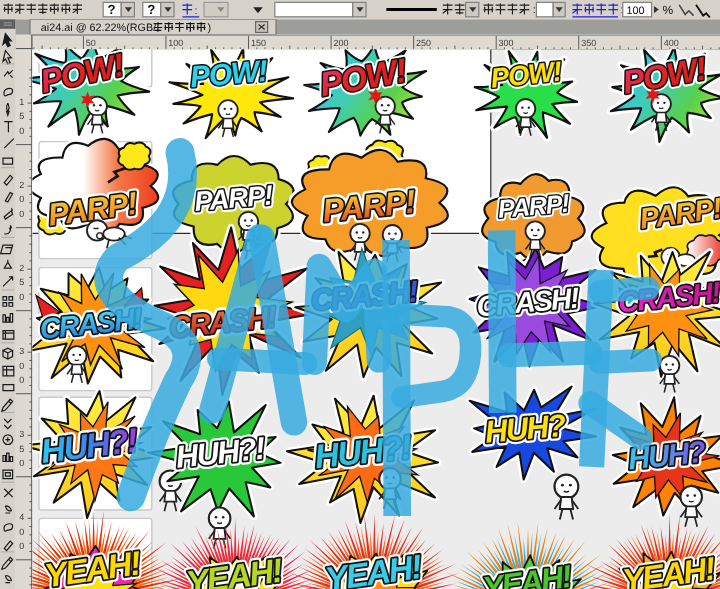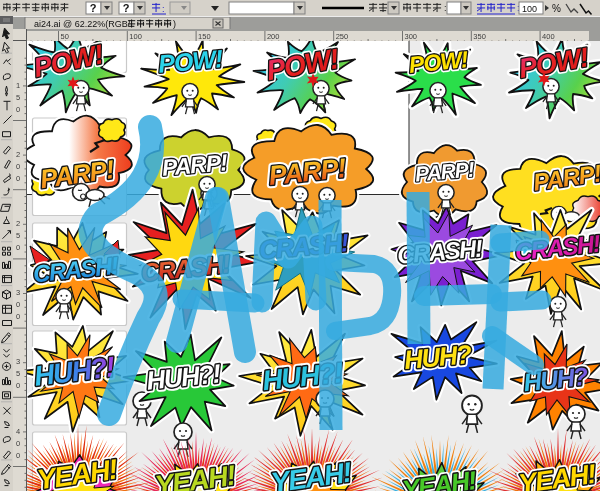--- a/index.html
+++ b/index.html
@@ -65,21 +65,21 @@
         <path d="M128,3.7h7.2M128,6.9h7.2M131.6,2.5v8M128.8,9.3h5.6" stroke="#111" stroke-width="1" fill="none"></path>
         <path d="M137,3.7h7.2M137,6.9h7.2M140.6,2.5v8M137.8,4.9v4.0M143.4,4.9v4.0" stroke="#111" stroke-width="1" fill="none"></path>
         <path d="M146,3.7h7.2M146,6.9h7.2M149.6,2.5v8" stroke="#111" stroke-width="1" fill="none"></path>
         <path d="M155,3.7h7.2M155,6.9h7.2M158.6,2.5v8M155.8,4.9v4.0M161.4,4.9v4.0" stroke="#111" stroke-width="1" fill="none"></path>
         <path d="M164,3.7h7.2M164,6.9h7.2M167.6,2.5v8M164.8,4.9v4.0M170.4,4.9v4.0" stroke="#111" stroke-width="1" fill="none"></path>
         <text x="173" y="10" font-family="Liberation Sans" font-size="9" fill="#111">)</text>
         <rect x="213" y="2" width="10" height="9" fill="#c8c4bc" stroke="#666"></rect>
         <path d="M215.5,4.5l5,4m0,-4l-5,4" stroke="#333" stroke-width="1.1"></path>
       </svg></div>
 <div class="abs" style="left:0px;top:29px;width:600px;height:12px;background:#9d9d9a"></div>
-<div class="abs" style="left:16px;top:29px"><svg width="573" height="12">
+<div class="abs" style="left:27px;top:29px"><svg width="573" height="12">
         <rect width="573" height="12" fill="#dedad2"></rect>
         <path d="M0,11.5h573" stroke="#555" stroke-width="1"></path>
         <path d="M42.5,0V12M49.4,9.5V12M56.3,9.5V12M63.1,9.5V12M70,9.5V12M76.9,8V12M83.8,9.5V12M90.7,9.5V12M97.5,9.5V12M104.4,9.5V12M111.3,0V12M118.2,9.5V12M125.1,9.5V12M131.9,9.5V12M138.8,9.5V12M145.7,8V12M152.6,9.5V12M159.5,9.5V12M166.3,9.5V12M173.2,9.5V12M180.1,0V12M187,9.5V12M193.9,9.5V12M200.7,9.5V12M207.6,9.5V12M214.5,8V12M221.4,9.5V12M228.3,9.5V12M235.1,9.5V12M242,9.5V12M248.9,0V12M255.8,9.5V12M262.7,9.5V12M269.5,9.5V12M276.4,9.5V12M283.3,8V12M290.2,9.5V12M297.1,9.5V12M303.9,9.5V12M310.8,9.5V12M317.7,0V12M324.6,9.5V12M331.5,9.5V12M338.3,9.5V12M345.2,9.5V12M352.1,8V12M359,9.5V12M365.9,9.5V12M372.7,9.5V12M379.6,9.5V12M386.5,0V12M393.4,9.5V12M400.3,9.5V12M407.1,9.5V12M414,9.5V12M420.9,8V12M427.8,9.5V12M434.7,9.5V12M441.5,9.5V12M448.4,9.5V12M455.3,0V12M462.2,9.5V12M469.1,9.5V12M475.9,9.5V12M482.8,9.5V12M489.7,8V12M496.6,9.5V12M503.5,9.5V12M510.3,9.5V12M517.2,9.5V12M524.1,0V12M531,9.5V12M537.9,9.5V12M544.7,9.5V12M551.6,9.5V12M558.5,8V12M565.4,9.5V12M572.3,9.5V12M579.1,9.5V12M586,9.5V12M1.2,9.5V12M8.1,8V12M15,9.5V12M21.9,9.5V12M28.7,9.5V12M35.6,9.5V12" stroke="#555" stroke-width="0.8" fill="none"></path>
         <text x="44.5" y="8" font-family="Liberation Sans" font-size="7.5" fill="#3c3c3c">50</text>
         <text x="113.3" y="8" font-family="Liberation Sans" font-size="7.5" fill="#3c3c3c">100</text>
         <text x="182.1" y="8" font-family="Liberation Sans" font-size="7.5" fill="#3c3c3c">150</text>
         <text x="250.9" y="8" font-family="Liberation Sans" font-size="7.5" fill="#3c3c3c">200</text>
         <text x="319.7" y="8" font-family="Liberation Sans" font-size="7.5" fill="#3c3c3c">250</text>
         <text x="388.5" y="8" font-family="Liberation Sans" font-size="7.5" fill="#3c3c3c">300</text>
         <text x="457.3" y="8" font-family="Liberation Sans" font-size="7.5" fill="#3c3c3c">350</text>

